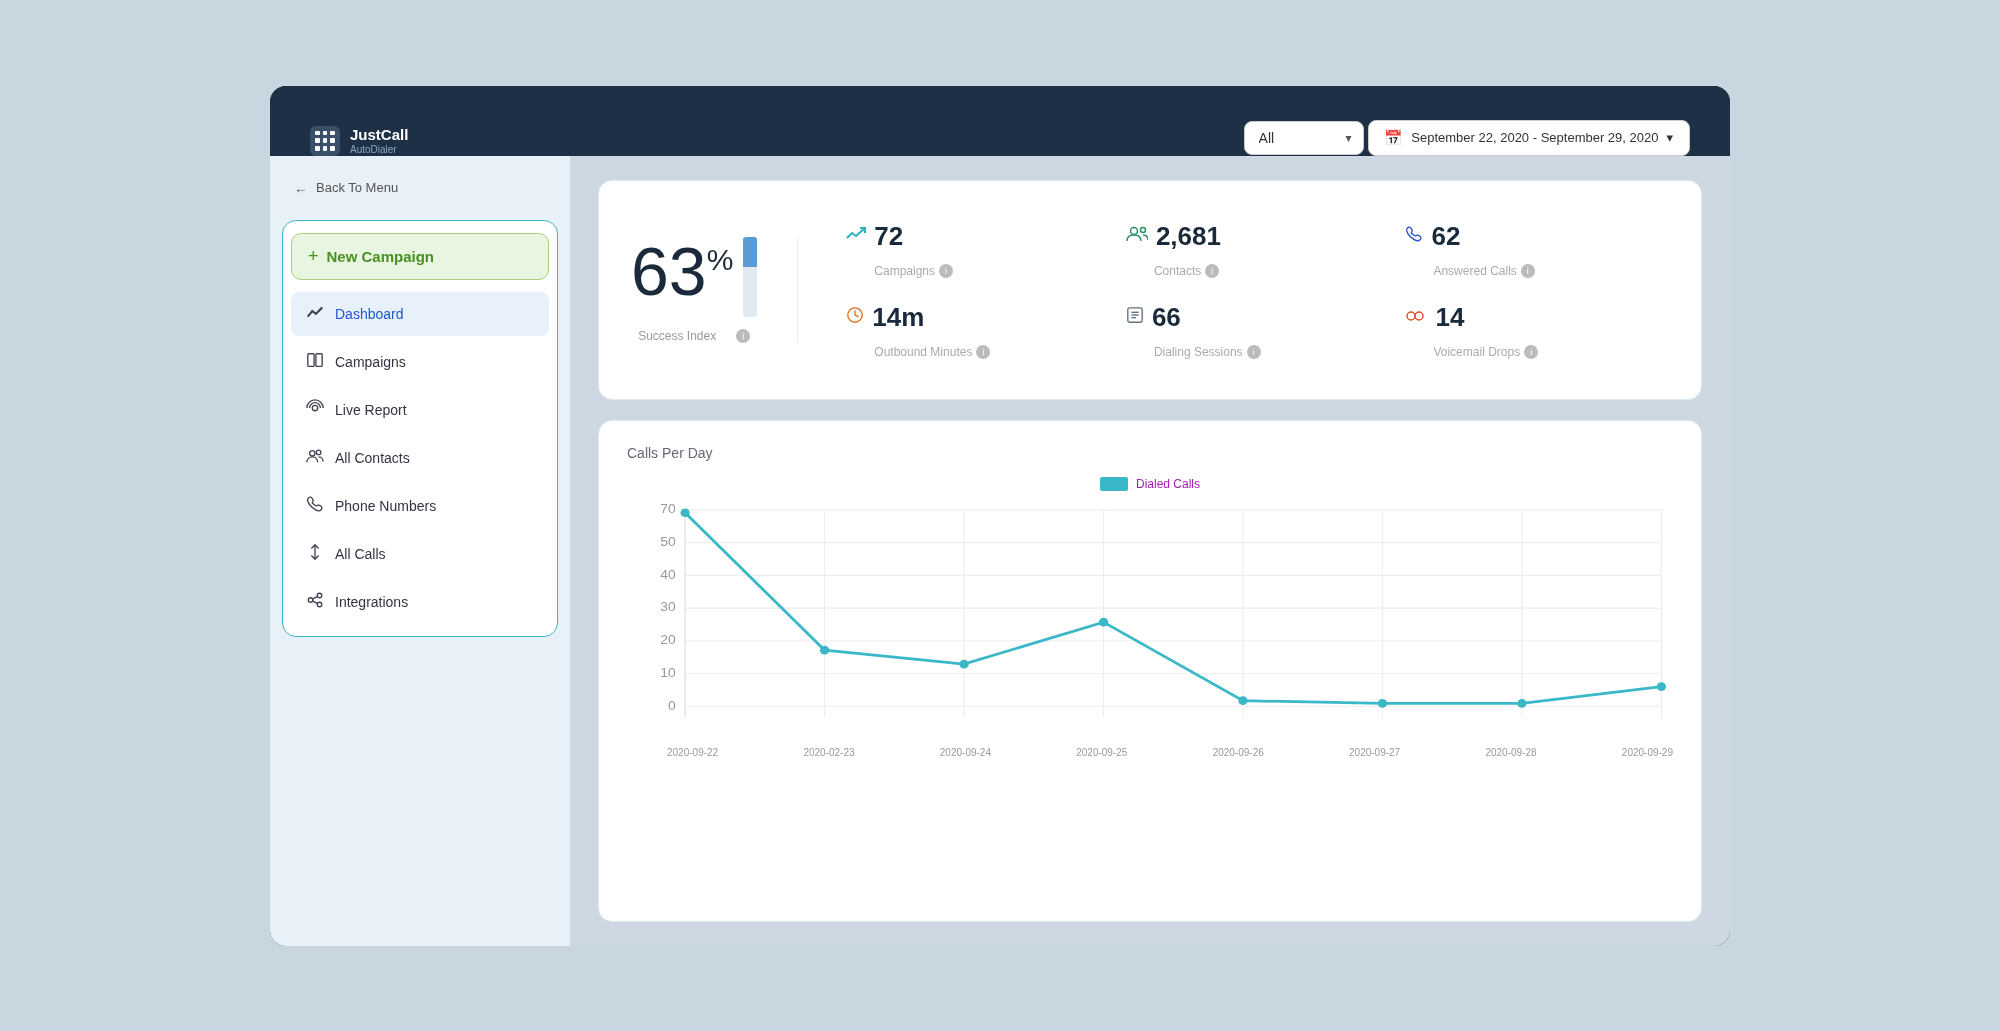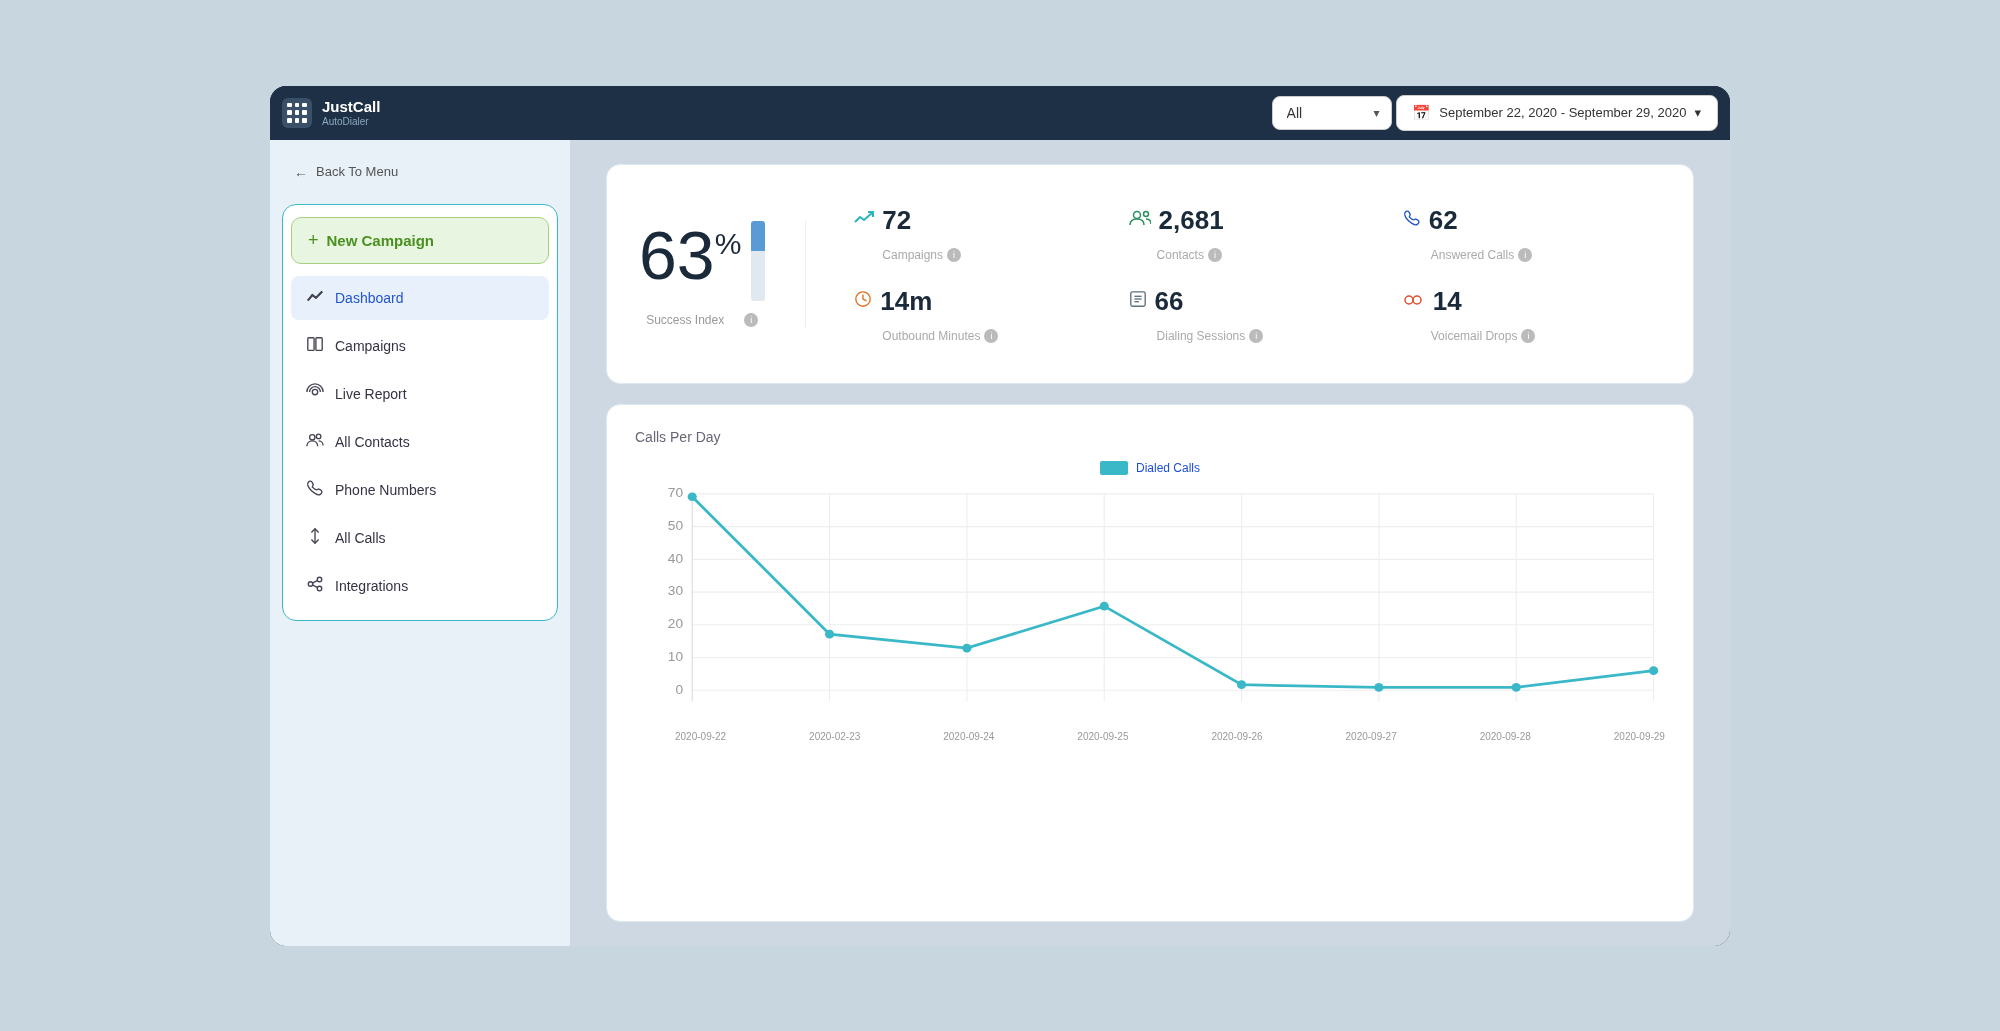--- a/index.html
+++ b/index.html
@@ -18,24 +18,24 @@
       height: 860px;
       background: #1e3045;
       border-radius: 16px;
       position: relative;
       display: flex;
       flex-direction: column;
       overflow: hidden;
     }
     .top-bar {
       background: #1e3045;
-      height: 54px;
-      display: flex;
-      align-items: center;
-      padding: 0 12px;
+      height: 70px;
+      display: flex;
+      align-items: flex-end;
+      padding: 0 40px;
       flex-shrink: 0;
     }
     .logo-area {
       display: flex;
       align-items: center;
       gap: 10px;
       color: white;
     }
     .logo-grid {
       width: 30px;
@@ -184,21 +184,21 @@
     }
     .sidebar-item-icon {
       width: 20px;
       text-align: center;
       font-size: 16px;
       color: #445;
     }
     .right-panel {
       flex: 1;
       background: #cdd8e2;
-      padding: 24px 36px;
+      padding: 24px 28px;
       display: flex;
       flex-direction: column;
       gap: 20px;
       overflow-y: auto;
     }
     .stats-card {
       background: white;
       border-radius: 14px;
       border: 1.5px solid #dde8f0;
       padding: 28px 32px;
@@ -315,21 +315,21 @@
       align-items: center;
     }
     .legend-box {
       width: 28px;
       height: 14px;
       background: #3ab8c8;
       border-radius: 2px;
     }
     .legend-label {
       font-size: 12px;
-      color: #1d4ed8;
+      color: #a21caf;
     }
     svg.line-chart {
       width: 100%;
       height: 240px;
     }
     .x-axis-labels {
       display: flex;
       justify-content: space-between;
       padding: 4px 0 0 40px;
       font-size: 10px;

